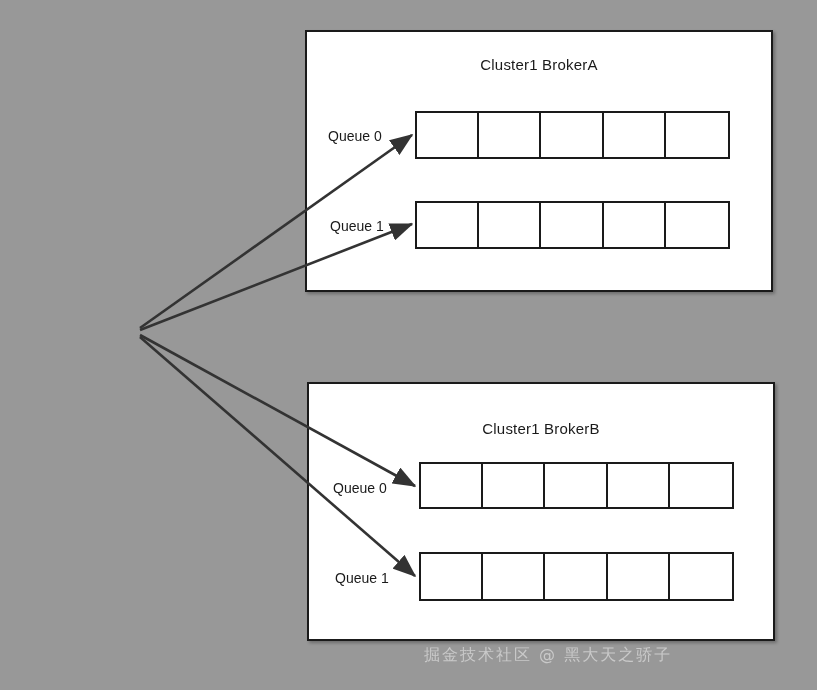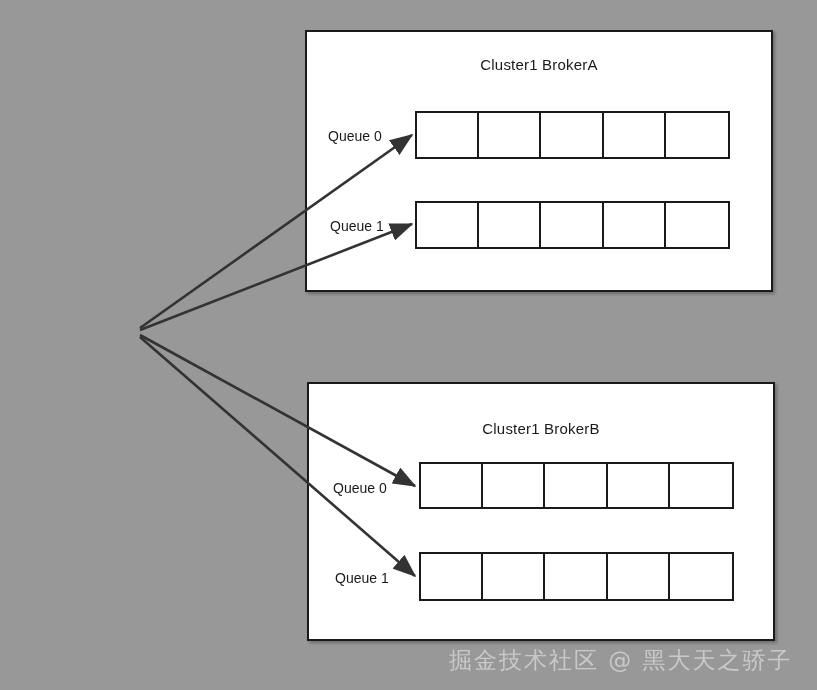--- a/index.html
+++ b/index.html
@@ -99,23 +99,23 @@
     left: 0;
     top: 0;
     width: 817px;
     height: 690px;
     pointer-events: none;
   }
 
   
   #watermark {
     position: absolute;
-    left: 449px;
+    left: 424px;
     top: 645px;
-    font-size: 23px;
+    font-size: 16px;
     color: #c9c9c9;
     letter-spacing: 2px;
     white-space: nowrap;
     font-family: "DejaVu Sans", sans-serif;
   }
 </style>
 </head>
 <body>
 
 <div id="stage">

